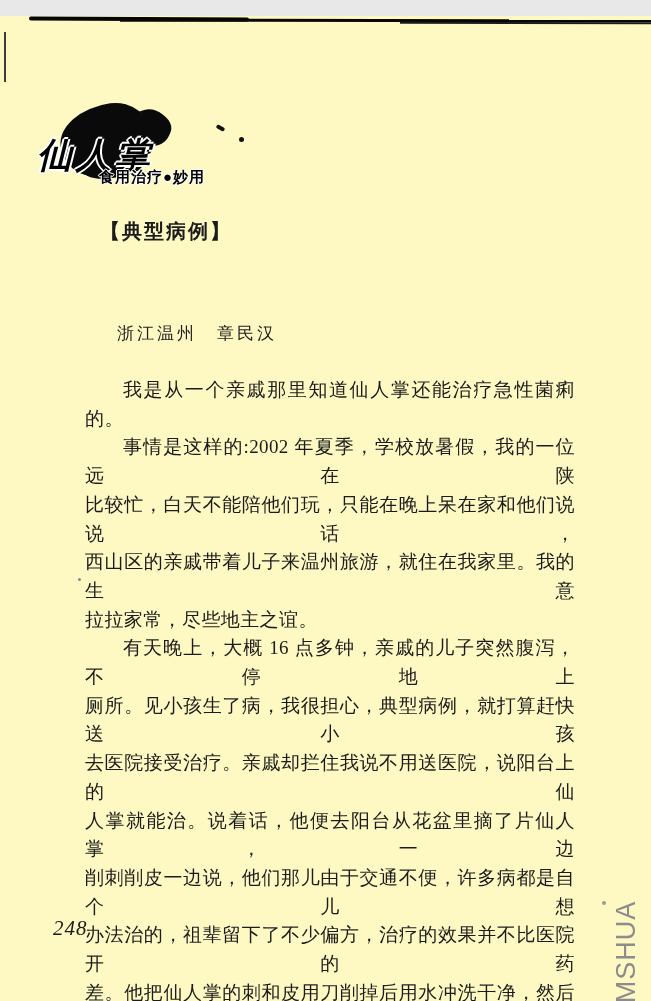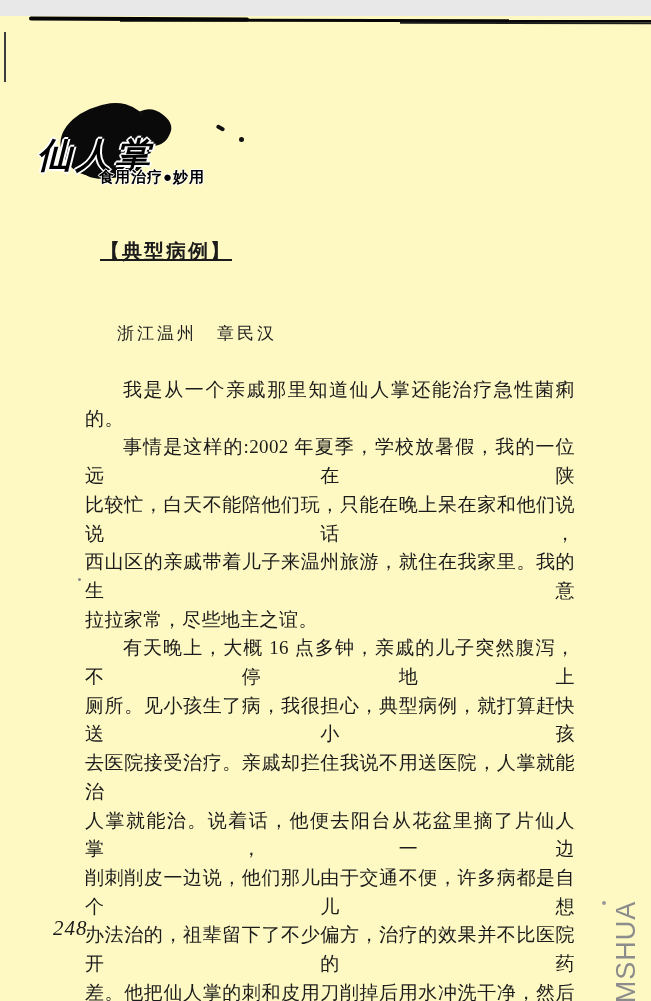--- a/index.html
+++ b/index.html
@@ -34,21 +34,21 @@
     text-shadow:2px 0 0 #fff,-2px 0 0 #fff,0 2px 0 #fff,0 -2px 0 #fff,1px 1px 0 #fff,-1px -1px 0 #fff;
     white-space:nowrap;
   }
   .logo-subtitle {
     position:absolute; left:64px; top:64px; font-size:15px; font-weight:bold;
     font-family:Liberation Mono, monospace; letter-spacing:1px; color:#000;
     text-shadow:1px 0 0 #fff,-1px 0 0 #fff,0 1px 0 #fff,0 -1px 0 #fff;
     white-space:nowrap;
   }
 
-  .section-label { position:absolute; left:100px; top:222px; font-size:20px; font-weight:bold; letter-spacing:2px;text-decoration:underline; }
+  .section-label { position:absolute; left:100px; top:202px; font-size:20px; font-weight:bold; letter-spacing:2px; }
 
   .article-title {
     position:absolute; left:85px; top:262px; width:490px; margin:0; padding-left:32px;
     font-size:24px; font-weight:bold; text-align:center; letter-spacing:2px;
   }
   .byline {
     position:absolute; left:85px; top:306px; width:490px; padding-left:32px;
     font-size:17px; text-align:left; letter-spacing:3px;
   }
 
@@ -93,21 +93,21 @@
   <div class="byline">浙江温州　章民汉</div>
 
   <div class="body-text">
       <div class="line indent last">我是从一个亲戚那里知道仙人掌还能治疗急性菌痢的。</div>
       <div class="line indent">事情是这样的:2002 年夏季，学校放暑假，我的一位远在陕</div>
       <div class="line">比较忙，白天不能陪他们玩，只能在晚上呆在家和他们说说话，</div>
       <div class="line">西山区的亲戚带着儿子来温州旅游，就住在我家里。我的生意</div>
       <div class="line last">拉拉家常，尽些地主之谊。</div>
       <div class="line indent">有天晚上，大概 16 点多钟，亲戚的儿子突然腹泻，不停地上</div>
       <div class="line">厕所。见小孩生了病，我很担心，典型病例，就打算赶快送小孩</div>
-      <div class="line">去医院接受治疗。亲戚却拦住我说不用送医院，人掌就能治</div>
+      <div class="line">去医院接受治疗。亲戚却拦住我说不用送医院，说阳台上的仙</div>
       <div class="line">人掌就能治。说着话，他便去阳台从花盆里摘了片仙人掌，一边</div>
       <div class="line">削刺削皮一边说，他们那儿由于交通不便，许多病都是自个儿想</div>
       <div class="line">办法治的，祖辈留下了不少偏方，治疗的效果并不比医院开的药</div>
       <div class="line">差。他把仙人掌的刺和皮用刀削掉后用水冲洗干净，然后到厨</div>
     </div>
 
   <div class="page-number">248</div>
   <div class="watermark">MSHUA</div>
 
 </div>

